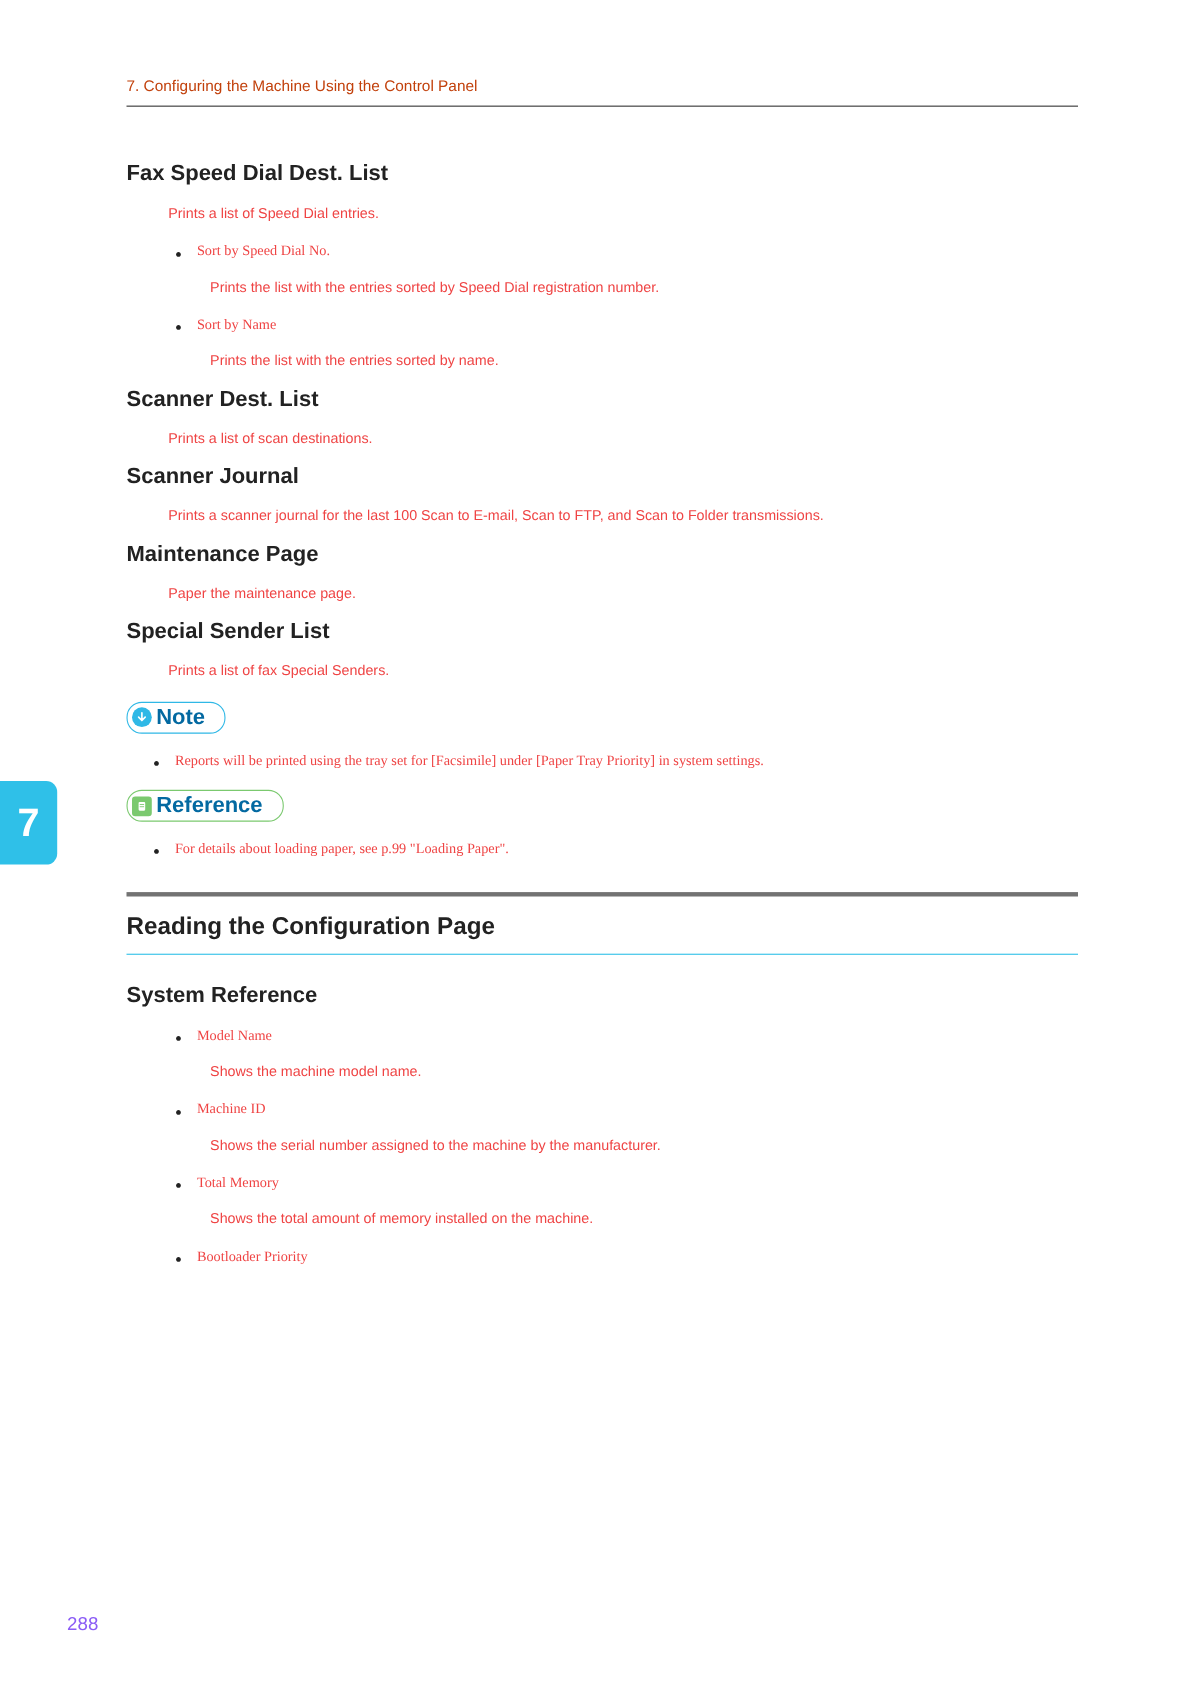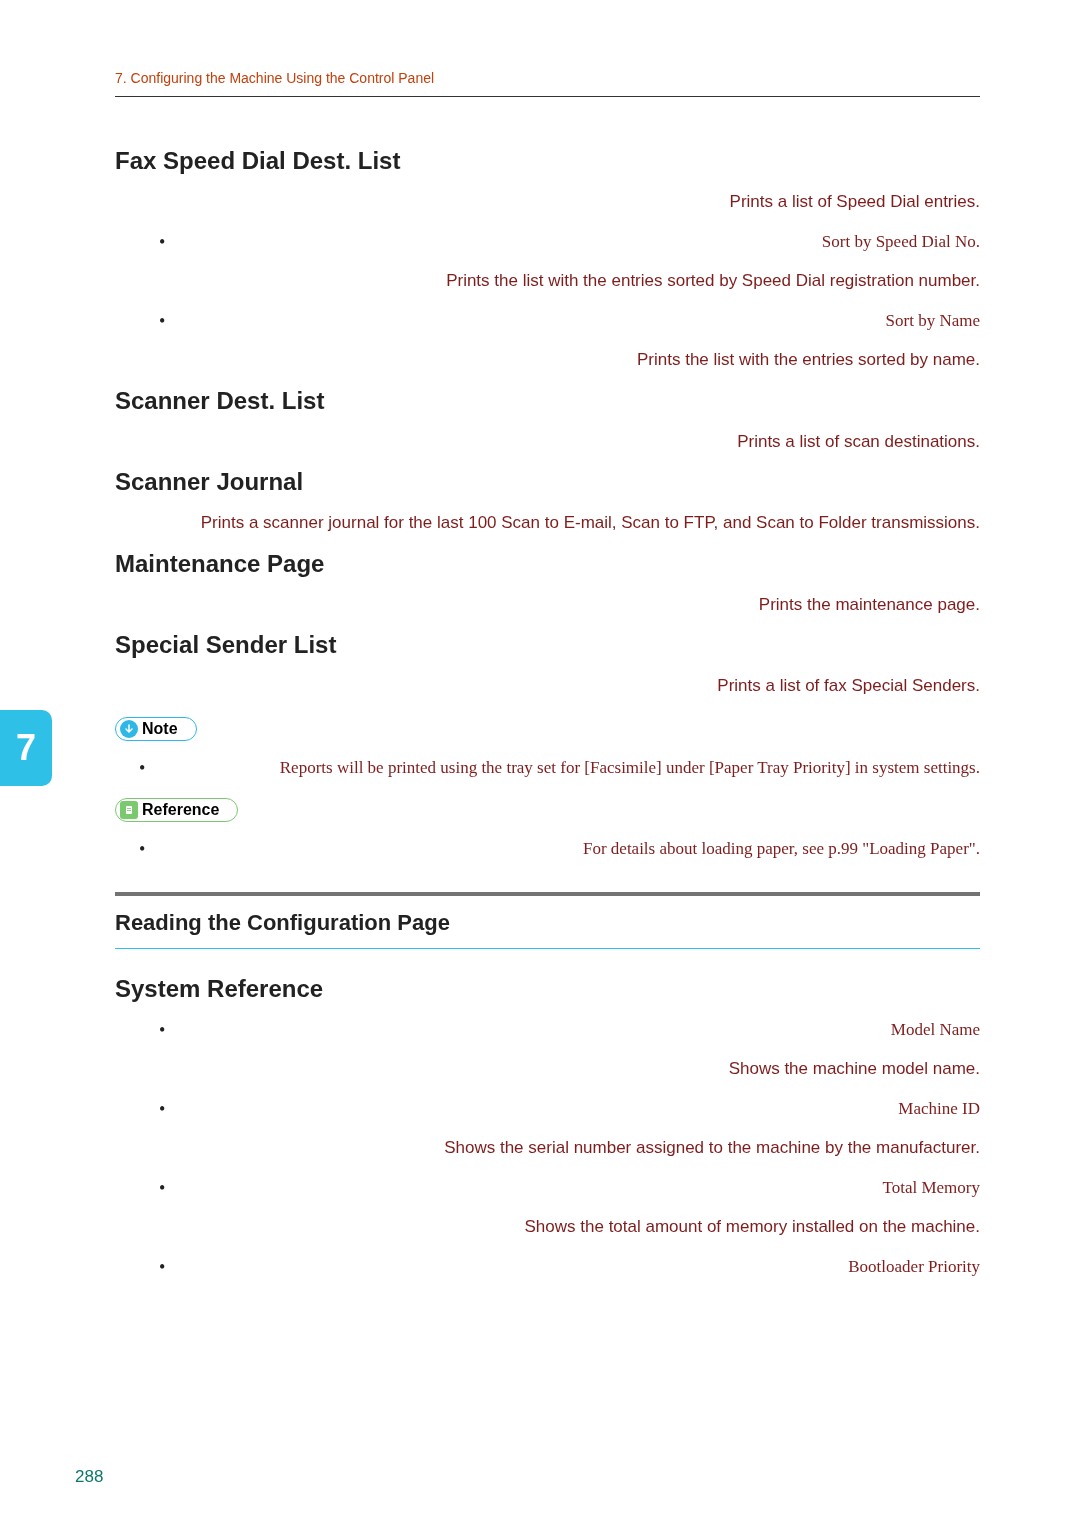--- a/index.html
+++ b/index.html
@@ -17,30 +17,29 @@
     }
     .header-line {
       font-size: 14px;
       color: #c2410c;
       padding-bottom: 10px;
       border-bottom: 1.5px solid #333;
       margin-bottom: 50px;
     }
     .section-title {
       font-weight: bold;
-      font-size: 24px;
+      font-size: 20px;
       margin-bottom: 14px;
       color: #222;
     }
     .body-text {
-      font-size: 17px;
-      color: #7f1d1d;
+      font-size: 13px;
+      color: #ef4444;
       line-height: 1.5;
       margin-bottom: 14px;
-      text-align: right;
     }
     .indent-1 {
       margin-left: 38px;
     }
     .indent-3 {
       margin-left: 76px;
     }
     .bullet-item {
       position: relative;
       padding-left: 26px;
@@ -88,22 +87,22 @@
       background: #7bc96f;
       border-radius: 3px;
       margin-right: 4px;
     }
     .ref-icon svg {
       width: 10px;
       height: 10px;
     }
     .label-text {
       font-weight: bold;
-      font-size: 16px;
-      color: #000000;
+      font-size: 20px;
+      color: #0369a1;
     }
     .h2-section {
       font-size: 22px;
       font-weight: bold;
       color: #222;
       border-top: 4px solid #737373;
       border-bottom: 1.5px solid #2fc0e8;
       padding: 14px 0 12px 0;
       margin-top: 30px;
       margin-bottom: 26px;
@@ -120,23 +119,23 @@
       color: #fff;
       font-size: 36px;
       font-weight: bold;
       display: flex;
       align-items: center;
       justify-content: center;
     }
     .page-number {
       position: absolute;
       bottom: 45px;
-      left: 75px;
+      left: 61px;
       font-size: 17px;
-      color: #0f766e;
+      color: #8b5cf6;
     }
     .note-list .bullet-item, .ref-list .bullet-item {
       margin-left: 18px;
     }
   </style>
 </head>
 <body>
 
 
 
@@ -151,21 +150,21 @@
 <div class="body-text indent-1 bullet-item">Sort by Name</div>
 <div class="body-text indent-3">Prints the list with the entries sorted by name.</div>
 
 <div class="section-title">Scanner Dest. List</div>
 <div class="body-text indent-1">Prints a list of scan destinations.</div>
 
 <div class="section-title">Scanner Journal</div>
 <div class="body-text indent-1">Prints a scanner journal for the last 100 Scan to E-mail, Scan to FTP, and Scan to Folder transmissions.</div>
 
 <div class="section-title">Maintenance Page</div>
-<div class="body-text indent-1">Prints the maintenance page.</div>
+<div class="body-text indent-1">Paper the maintenance page.</div>
 
 <div class="section-title">Special Sender List</div>
 <div class="body-text indent-1">Prints a list of fax Special Senders.</div>
 
 <div class="note-label">
   <span class="note-icon">
     <svg viewBox="0 0 10 10">
         <path d="M5 1 L5 7 M2 5 L5 8 L8 5" stroke="#fff" stroke-width="1.5" fill="none" stroke-linecap="round" stroke-linejoin="round"></path>
       </svg>
   </span>

